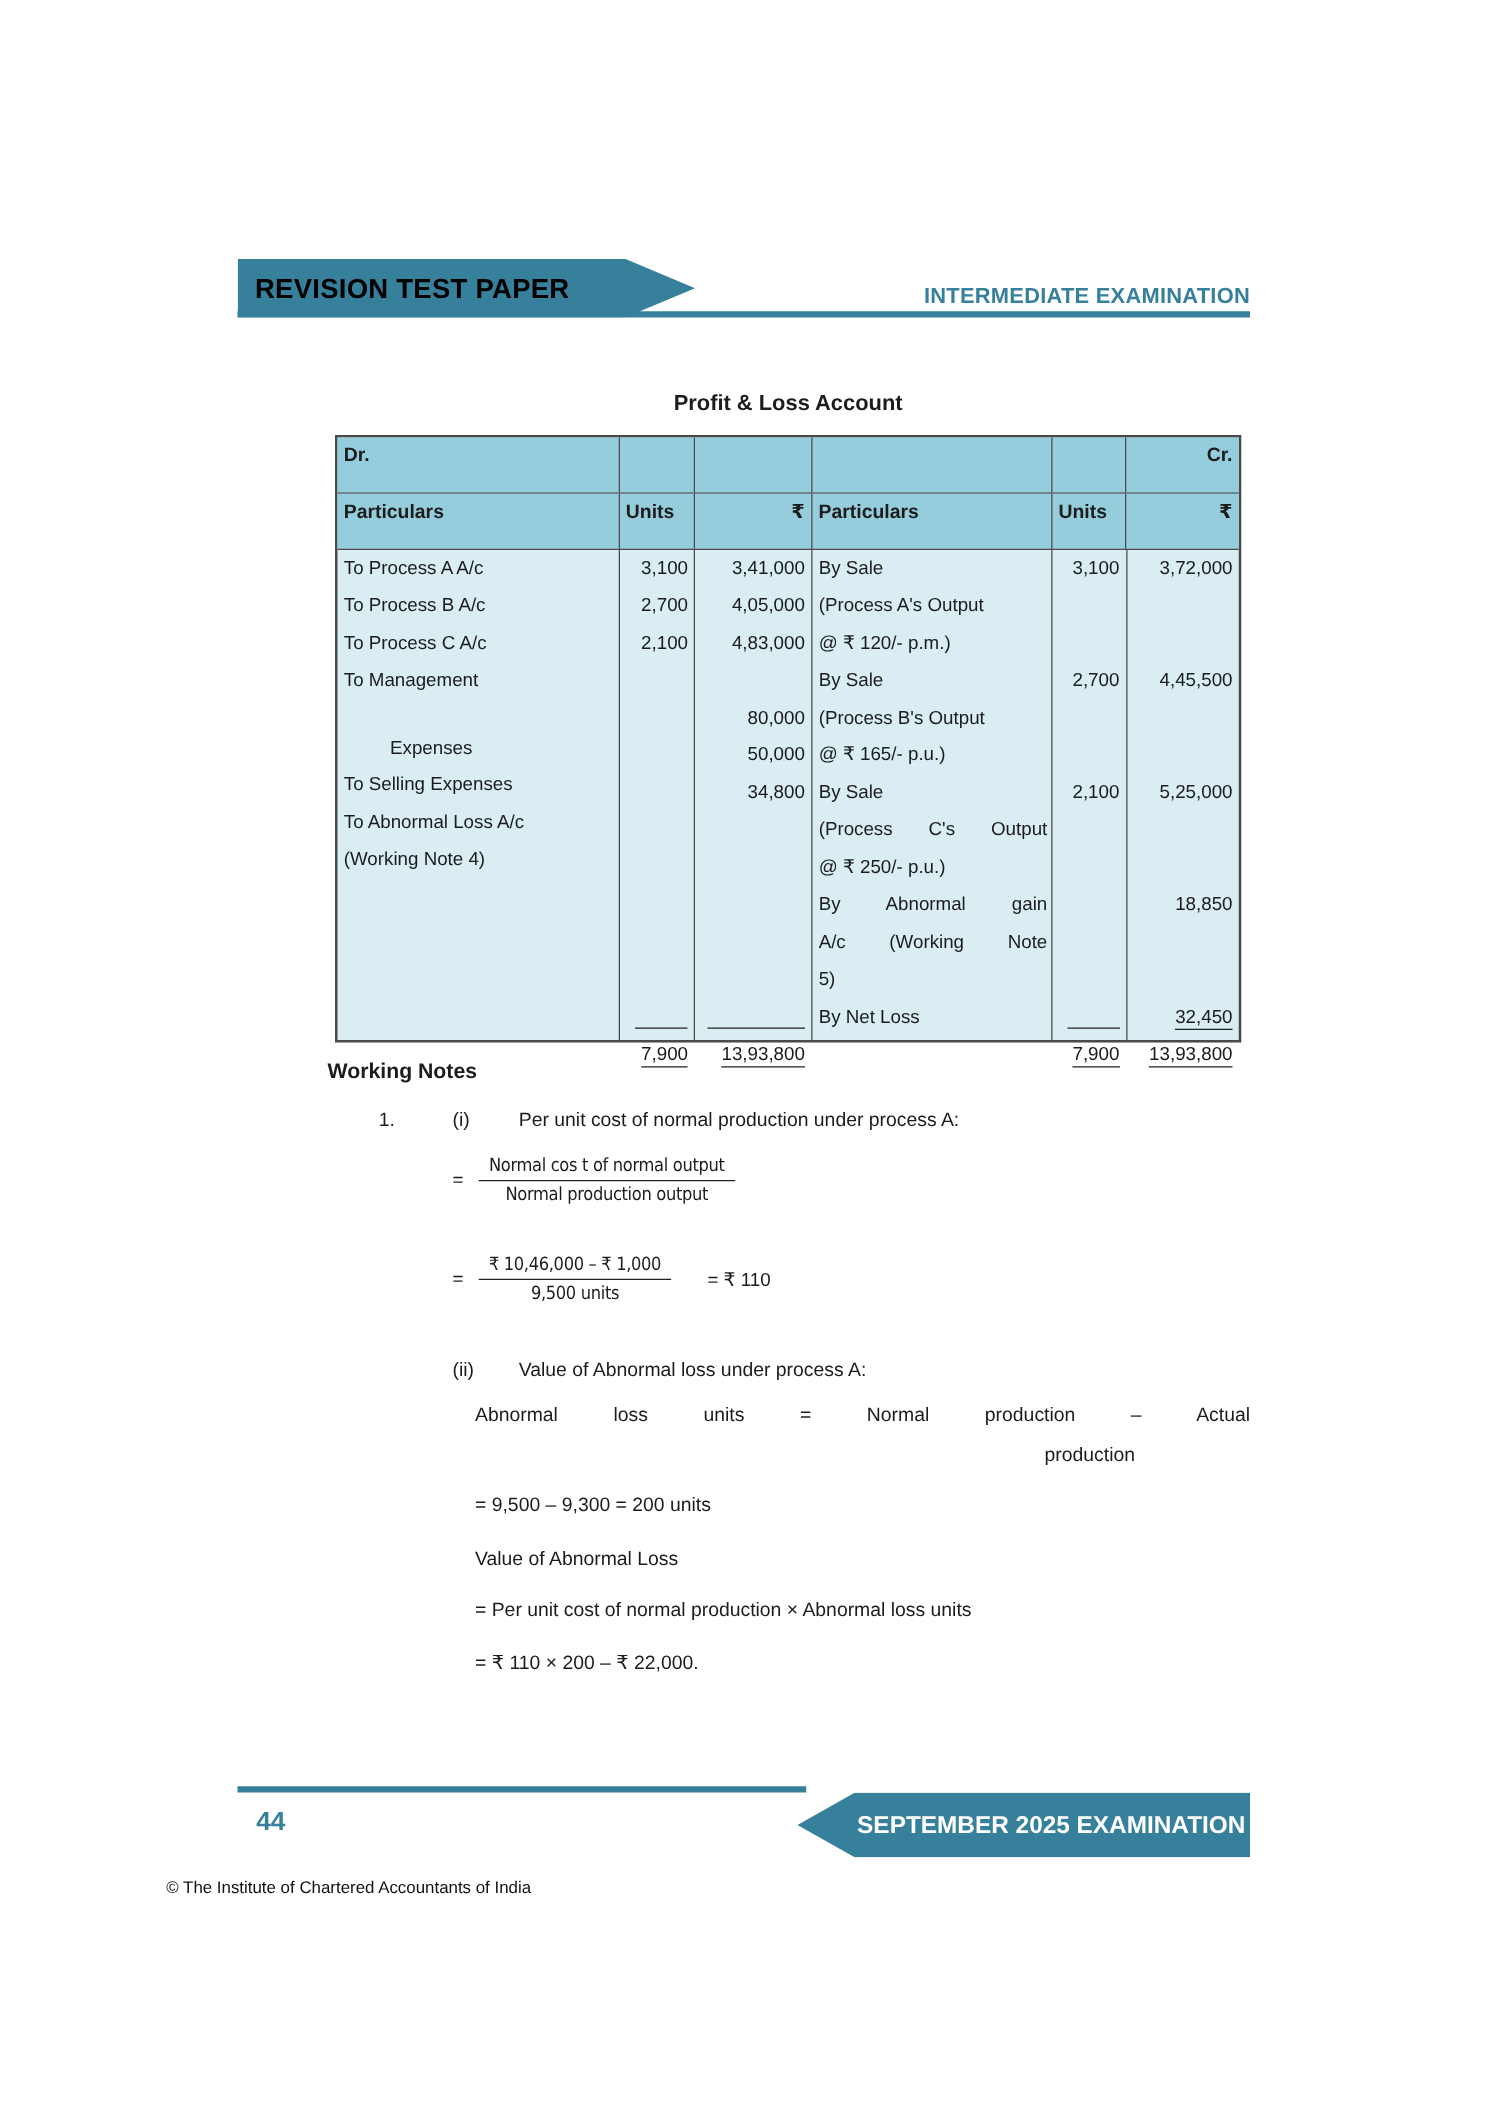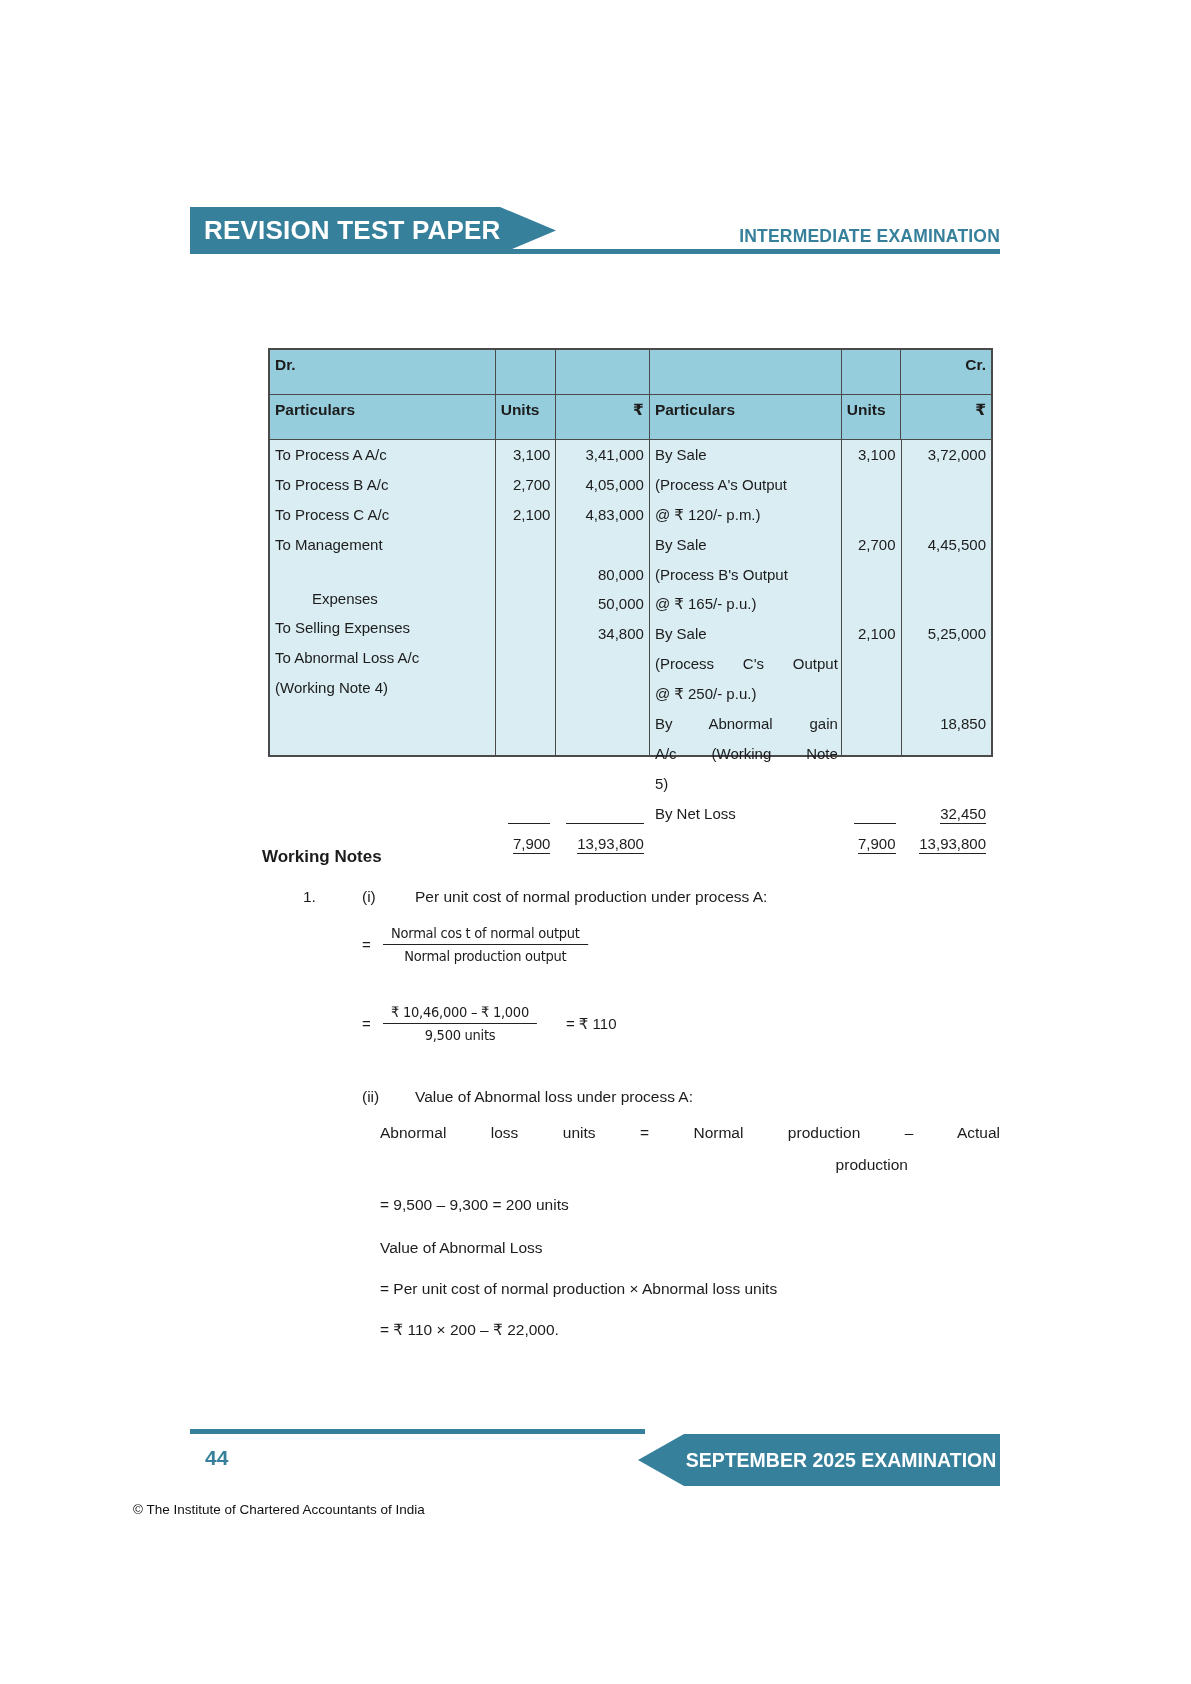--- a/index.html
+++ b/index.html
@@ -10,35 +10,35 @@
     --ink:#1c1c1c;
   }
   *{box-sizing:border-box;margin:0;padding:0}
   body{background:#888;font-family:"Liberation Sans","DejaVu Sans",sans-serif;color:var(--ink);}
   .page{position:relative;width:1191px;height:1684px;background:#ffffff;margin:0 auto;overflow:hidden;}
 
   
   .hdr-rule{position:absolute;left:190px;top:249px;width:810px;height:5px;background:var(--teal);}
   .hdr-banner{position:absolute;left:190px;top:207px;width:366px;height:47px;background:var(--teal);
     clip-path:polygon(0 0,310px 0,100% 50%,310px 100%,0 100%);
-    color:#ffffff;font-weight:bold;font-size:26px;line-height:47px;padding-left:14px;z-index:2;letter-spacing:.2px;}
+    color:#000000;font-weight:bold;font-size:22px;line-height:47px;padding-left:14px;z-index:2;letter-spacing:.2px;}
   .hdr-exam{position:absolute;right:191px;top:226px;color:var(--teal);font-weight:bold;font-size:17.5px;letter-spacing:.2px;}
 
   
   .doc-title{position:absolute;left:268px;top:312px;width:725px;text-align:center;font-weight:bold;font-size:17.5px;}
 
   
   .pl-table{position:absolute;left:268px;top:348px;width:725px;border:2px solid var(--bd);background:var(--tb-bg);font-size:15px;}
   .tr{display:flex;}
   .tr.hdr{background:var(--th-bg);border-bottom:1.5px solid var(--bd);height:45px;line-height:29px;font-weight:bold;font-size:15.5px;}
   .c,.col{border-right:1.4px solid var(--bd);}
   .c{padding:0 5px;overflow:hidden;white-space:nowrap;}
   .c.right{text-align:right;}
   .w1{width:227px}.w2{width:61px}.w3{width:94px}.w4{width:193px}.w5{width:60px}.w6{width:90px;border-right:none}
-  .tbody{display:flex;height:315px;border-radius:32px;}
+  .tbody{display:flex;height:392px;border-radius:32px;}
   .col{height:100%;}
   .tl{height:29.9px;line-height:29.9px;padding:0 5px;white-space:nowrap;overflow:visible;}
   .tl.num{text-align:right;padding-right:5px;}
   .tl.jus{text-align:justify;text-align-last:justify;padding:0 3px 0 5px;}
   .tl.ind-a{padding-left:42px;margin-top:24px;}
   .tl.ind-b{}
   .sumline{display:inline-block;height:0;border-bottom:1.6px solid #222;vertical-align:-5px;}
   .sumline.su{width:42px;}
   .sumline.sa{width:78px;}
   .uspan{border-bottom:1.6px solid #222;padding-bottom:1px;}
@@ -70,20 +70,21 @@
 <body>
 
 <div class="page">
 
   <div class="hdr-rule"></div>
   <div class="hdr-banner">
     <span>REVISION TEST PAPER</span>
   </div>
   <div class="hdr-exam">INTERMEDIATE EXAMINATION</div>
 
+  <div class="doc-title">Profit &amp; Loss Account</div>
 
   <div class="pl-table">
     <div class="tr hdr">
       <div class="c w1">Dr.</div>
       <div class="c w2"></div>
       <div class="c w3"></div>
       <div class="c w4"></div>
       <div class="c w5"></div>
       <div class="c w6 right">Cr.</div>
     </div>

